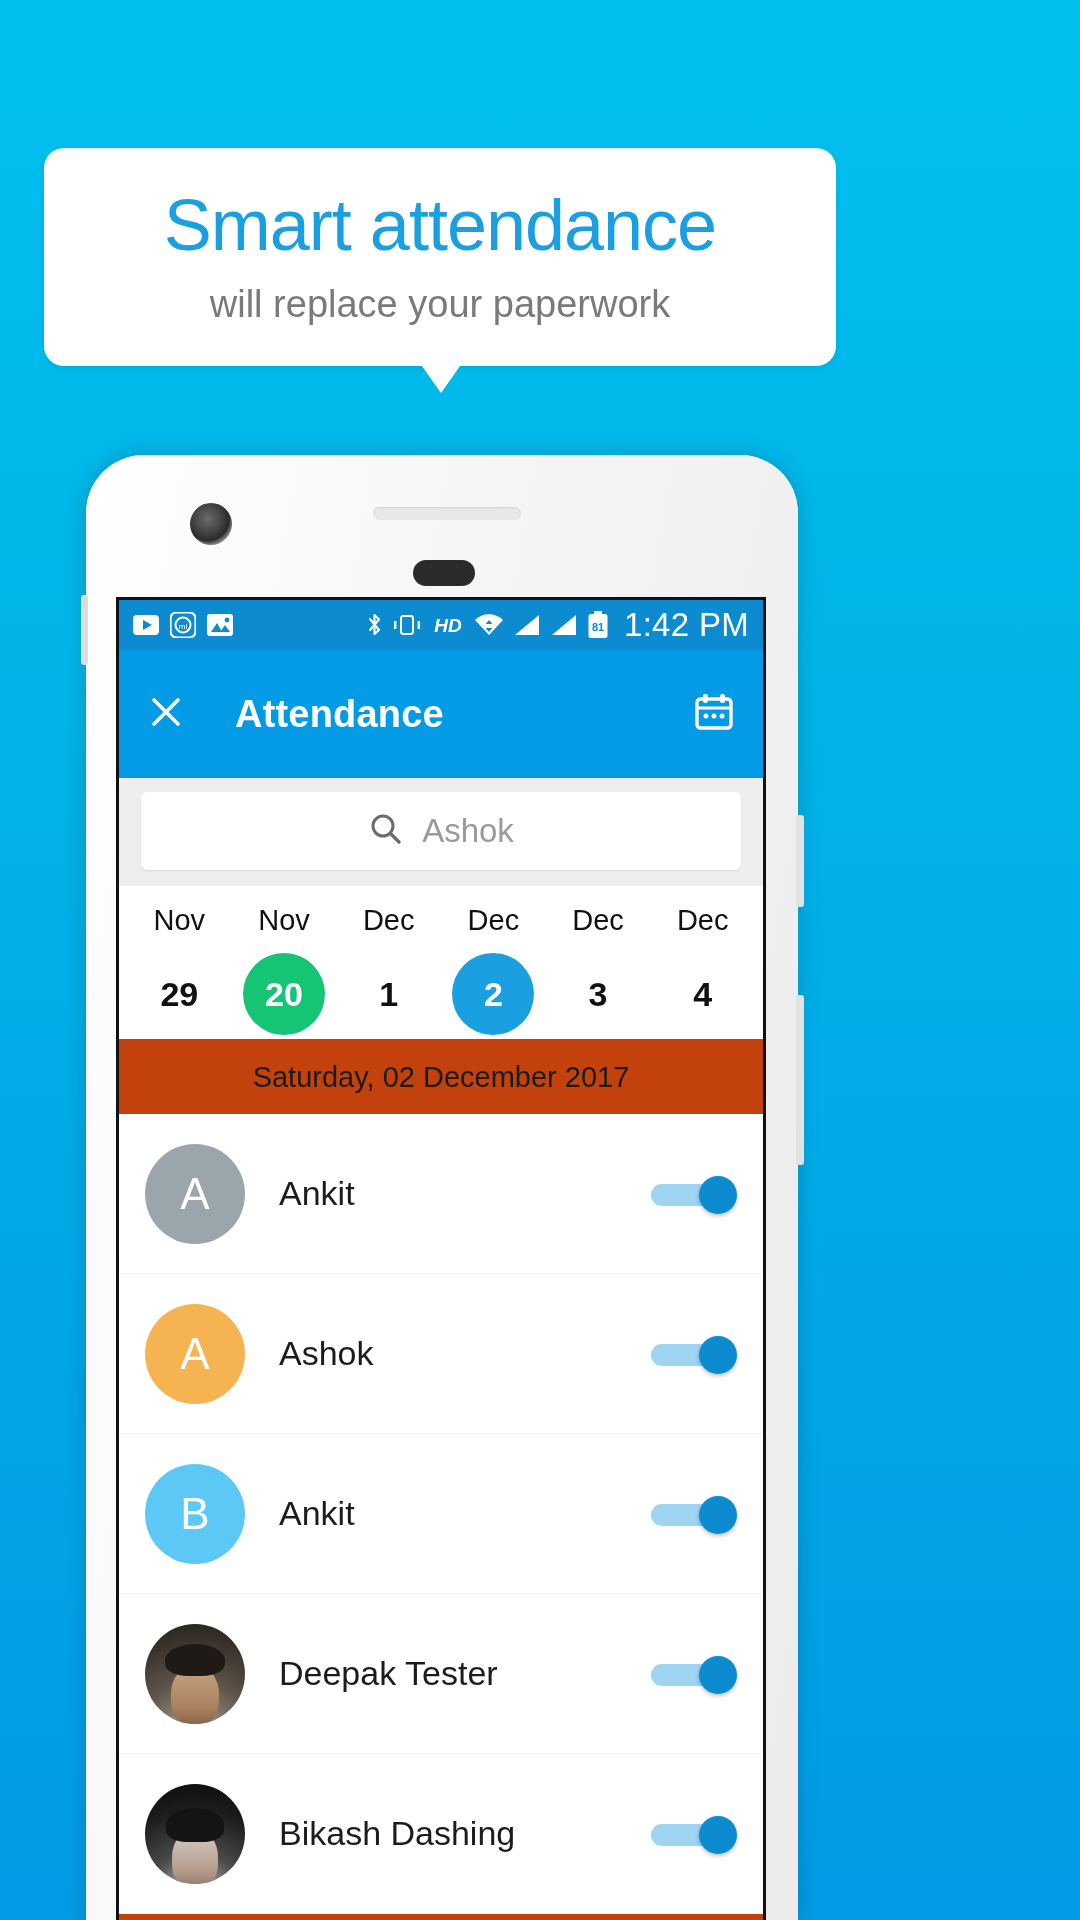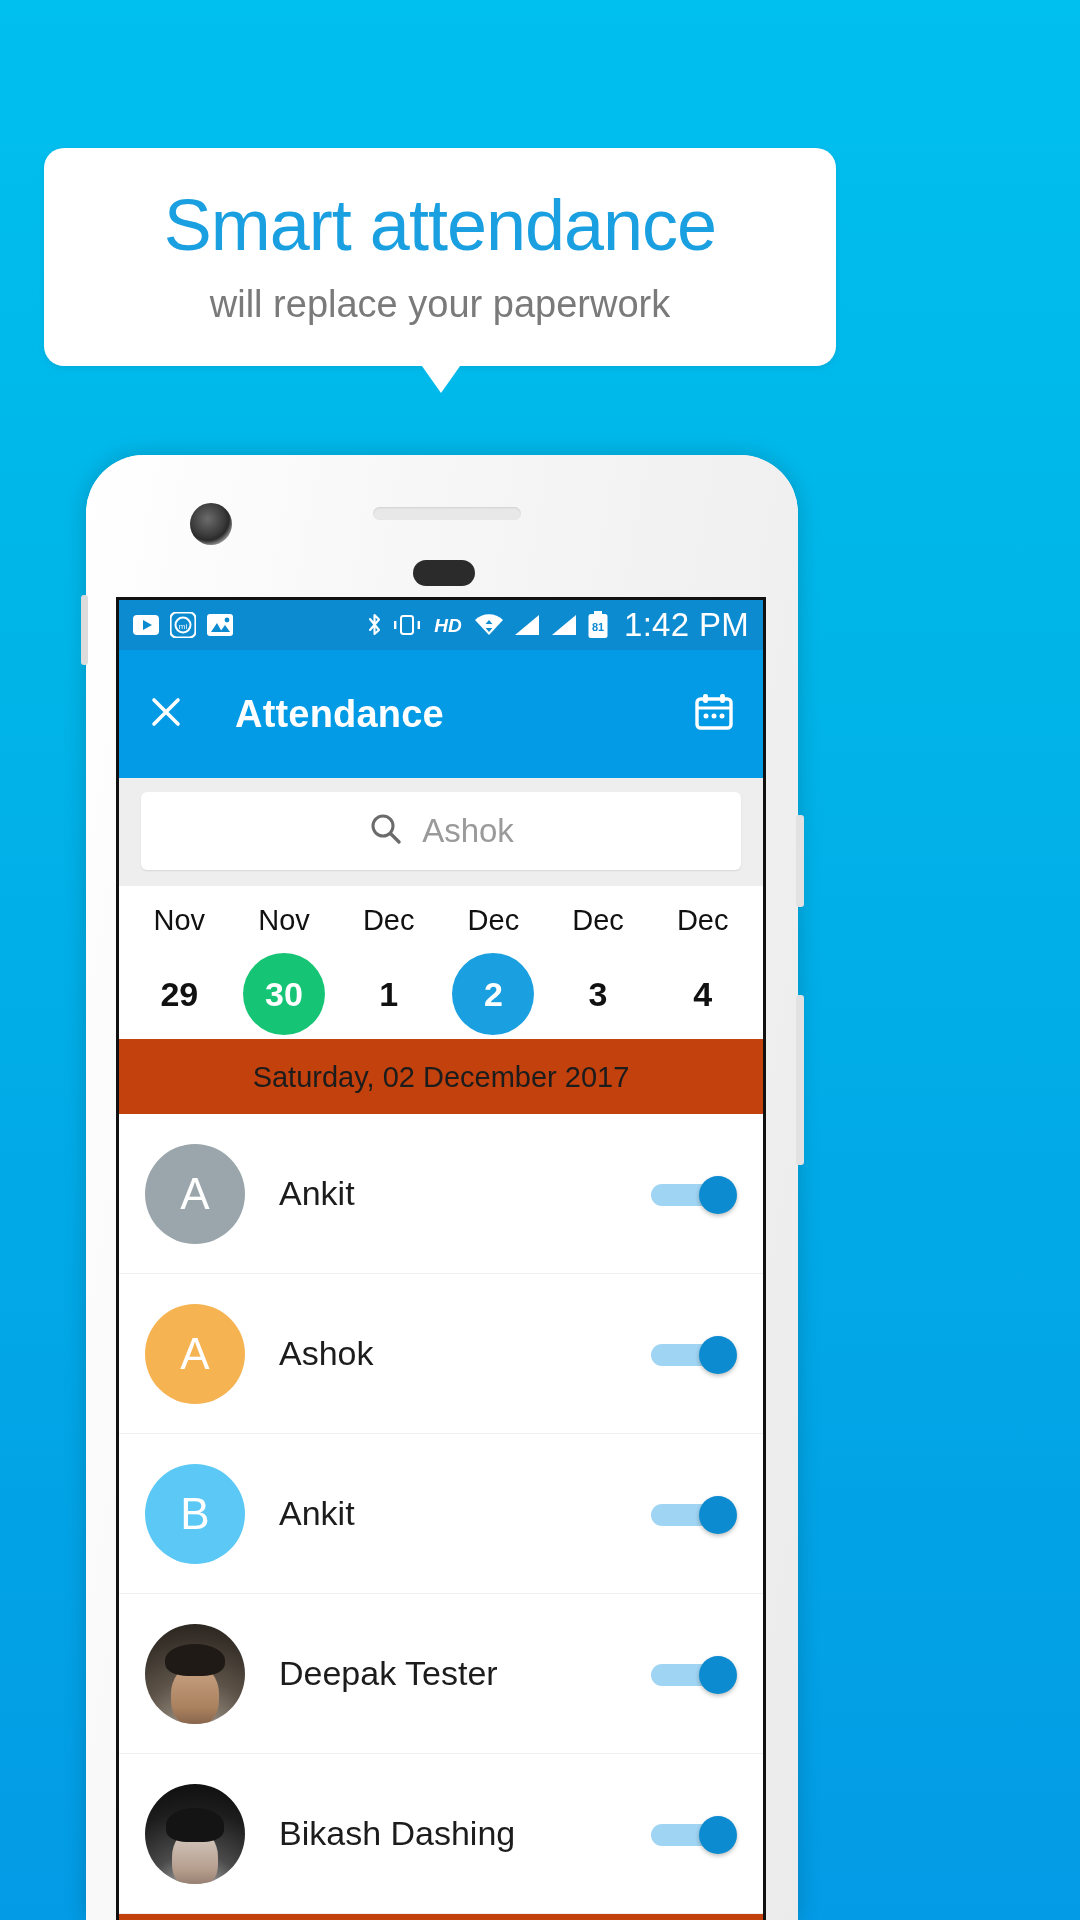--- a/index.html
+++ b/index.html
@@ -301,21 +301,21 @@
       </div>
     </div>
 
     <div class="datestrip">
       <div class="datecell">
         <span class="date-month">Nov</span>
         <span class="date-day">29</span>
       </div>
       <div class="datecell">
         <span class="date-month">Nov</span>
-        <span class="date-day green">30</span>
+        <span class="date-day green">20</span>
       </div>
       <div class="datecell">
         <span class="date-month">Dec</span>
         <span class="date-day">1</span>
       </div>
       <div class="datecell">
         <span class="date-month">Dec</span>
         <span class="date-day blue">2</span>
       </div>
       <div class="datecell">

